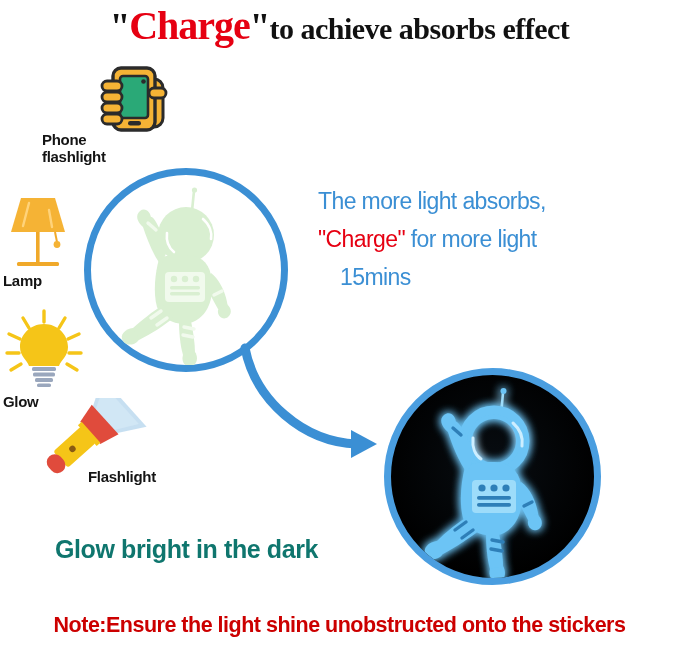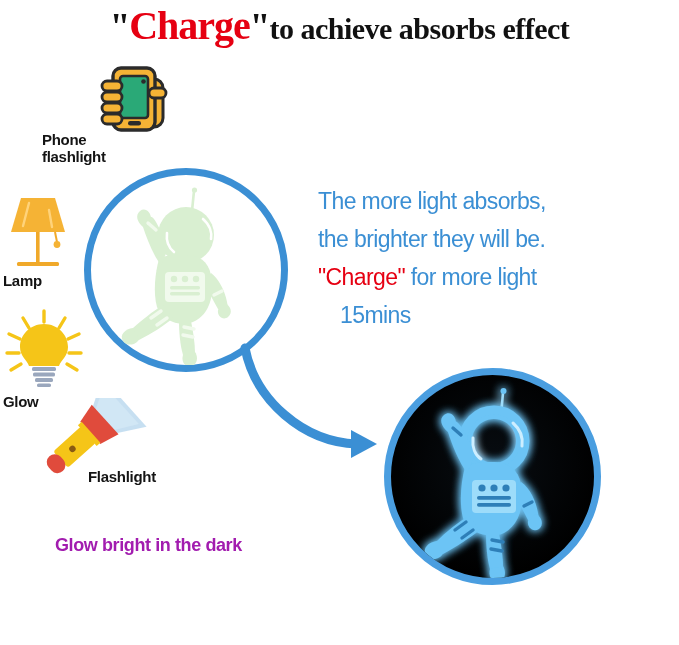--- a/index.html
+++ b/index.html
@@ -65,21 +65,21 @@
     font-size:23px;line-height:38px;
     color:#3b8fd4;
     letter-spacing:-0.6px;
   }
   .para .ln{display:block;white-space:nowrap;}
   .para .ln.indent{padding-left:22px;}
   .para .red{color:#e60012;}
 
   .glow-line{
     position:absolute;left:55px;top:535px;
-    font-weight:bold;font-size:18px;color:#a21caf;
+    font-weight:bold;font-size:25px;color:#0f766e;
     letter-spacing:-0.4px;white-space:nowrap;
   }
 
   .note{
     position:absolute;left:0;top:613px;width:679px;text-align:center;
     font-weight:bold;font-size:21.5px;color:#cc0000;
     letter-spacing:-0.5px;white-space:nowrap;
   }
 </style>
 </head>
@@ -287,21 +287,21 @@
             <path d="M62 53 L70 60"></path>
             <path d="M133 131 L141 127"></path>
           </g>
         </g>
       </svg>
     </div>
   </div>
 
   <div class="para">
     <span class="ln">The more light absorbs,</span>
-    <span class="ln">the brighter they will be.</span>
     <span class="ln"><span class="red">"</span><span class="red">Charge</span><span class="red">"</span><span> for more light</span></span>
     <span class="ln indent">15mins</span>
   </div>
 
   <div class="glow-line">Glow bright in the dark</div>
 
+  <div class="note">Note:Ensure the light shine unobstructed onto the stickers</div>
 
 </div>
 
 </body></html>

